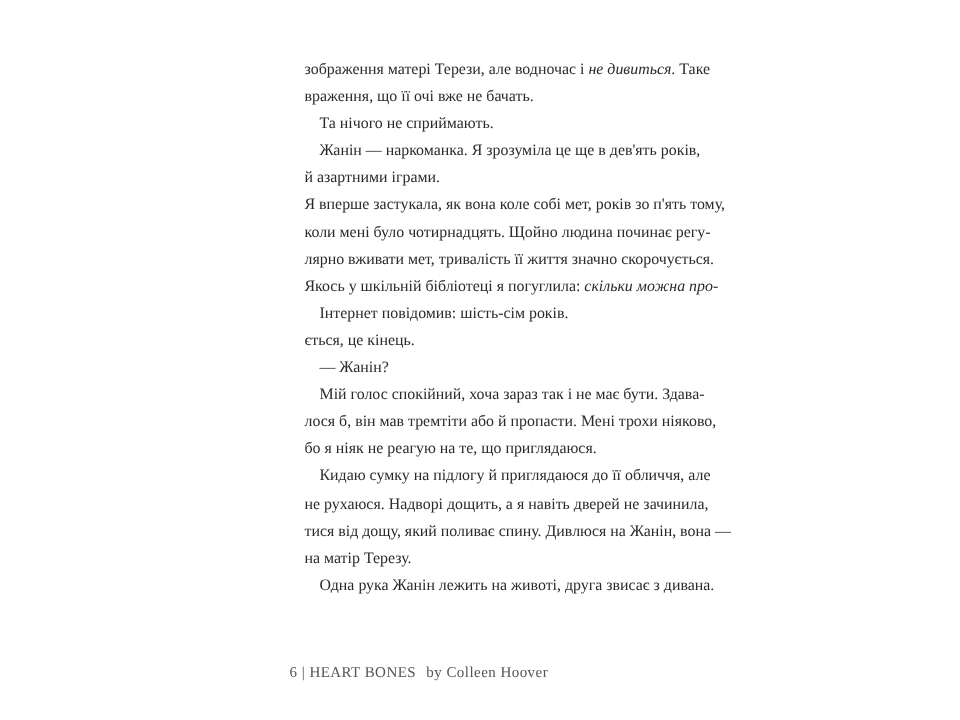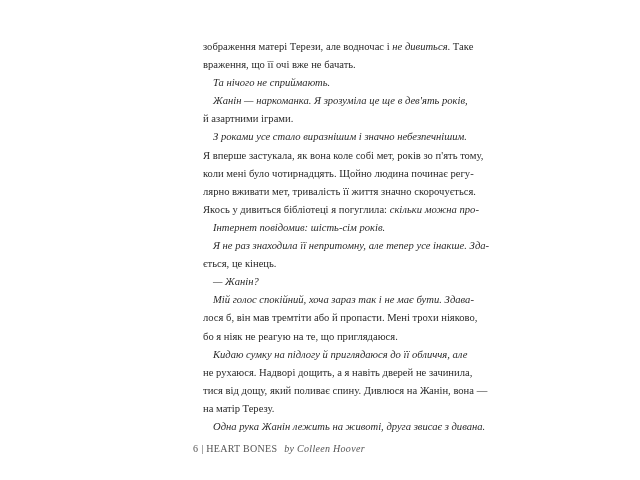--- a/index.html
+++ b/index.html
@@ -8,45 +8,43 @@
     position: relative;
   }
   .page {
     position: absolute; left: 203px; top: 38px; width: 240px;
     font-family: "Liberation Serif", "DejaVu Serif", serif;
     font-size: 10.6px; line-height: 18.1px; color: #2a2a2a;
     text-align: justify;
   }
   .line { display: block; white-space: nowrap; text-align-last: justify; }
   .line.last { text-align-last: left; }
-  .indent { padding-left: 10px; font-style: italic; }
+  .indent { padding-left: 10px; }
   i { font-style: italic; }
   .footer {
     position: absolute; left: 193px; top: 443px;
     font-family: "Liberation Serif", "DejaVu Serif", serif;
     font-size: 10px; color: #555555; letter-spacing: 0.3px;
   }
-  .footer .author { font-style: italic; margin-left: 4px; margin-top: 11px; }
+  .footer .author { margin-left: 4px; margin-top: 11px; }
 </style>
 </head>
 <body>
 
 <div class="page" id="page-body">
     <span class="line"><span>зображення матері Терези, але водночас і </span><i>не дивиться</i><span>. Таке</span></span>
     <span class="line last"><span>враження, що її очі вже не бачать.</span></span>
     <span class="line indent last"><span>Та нічого не сприймають.</span></span>
     <span class="line indent"><span>Жанін — наркоманка. Я зрозуміла це ще в дев'ять років,</span></span>
     <span class="line last"><span>й азартними іграми.</span></span>
-    <span class="line indent"><span>З роками усе стало виразнішим і значно небезпечнішим.</span></span>
     <span class="line"><span>Я вперше застукала, як вона коле собі мет, років зо п'ять тому,</span></span>
     <span class="line"><span>коли мені було чотирнадцять. Щойно людина починає регу-</span></span>
     <span class="line"><span>лярно вживати мет, тривалість її життя значно скорочується.</span></span>
-    <span class="line"><span>Якось у дивиться бібліотеці я погуглила: </span><i>скільки можна про-</i></span>
+    <span class="line"><span>Якось у шкільній бібліотеці я погуглила: </span><i>скільки можна про-</i></span>
     <span class="line indent last"><span>Інтернет повідомив: шість-сім років.</span></span>
-    <span class="line indent"><span>Я не раз знаходила її непритомну, але тепер усе інакше. Зда-</span></span>
     <span class="line last"><span>ється, це кінець.</span></span>
     <span class="line indent last"><span>— Жанін?</span></span>
     <span class="line indent"><span>Мій голос спокійний, хоча зараз так і не має бути. Здава-</span></span>
     <span class="line"><span>лося б, він мав тремтіти або й пропасти. Мені трохи ніяково,</span></span>
     <span class="line last"><span>бо я ніяк не реагую на те, що приглядаюся.</span></span>
     <span class="line indent"><span>Кидаю сумку на підлогу й приглядаюся до її обличчя, але</span></span>
     <span class="line"><span>не рухаюся. Надворі дощить, а я навіть дверей не зачинила,</span></span>
     <span class="line"><span>тися від дощу, який поливає спину. Дивлюся на Жанін, вона —</span></span>
     <span class="line last"><span>на матір Терезу.</span></span>
     <span class="line indent"><span>Одна рука Жанін лежить на животі, друга звисає з дивана.</span></span>

